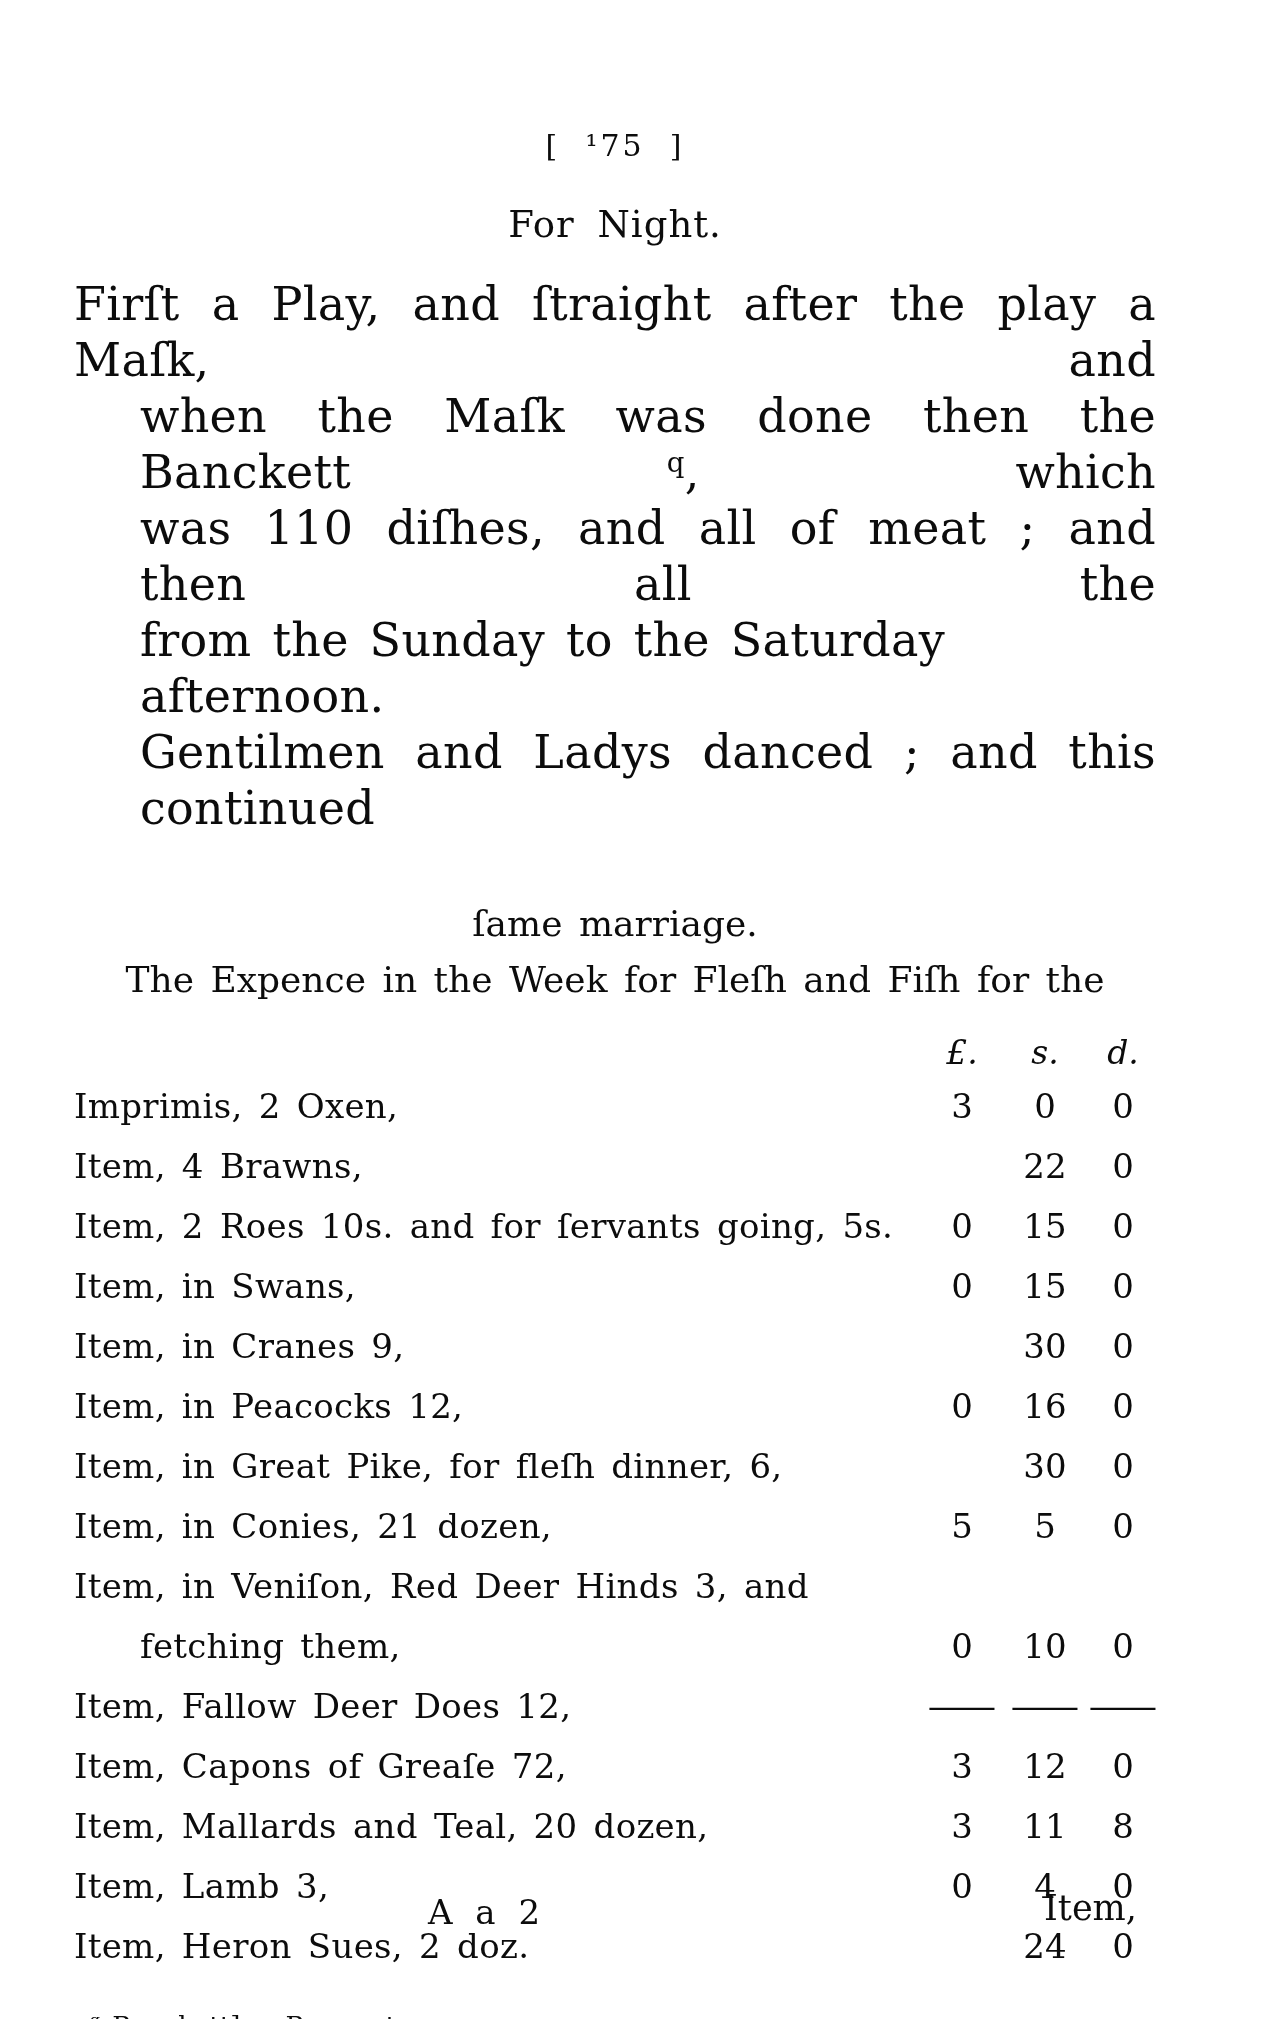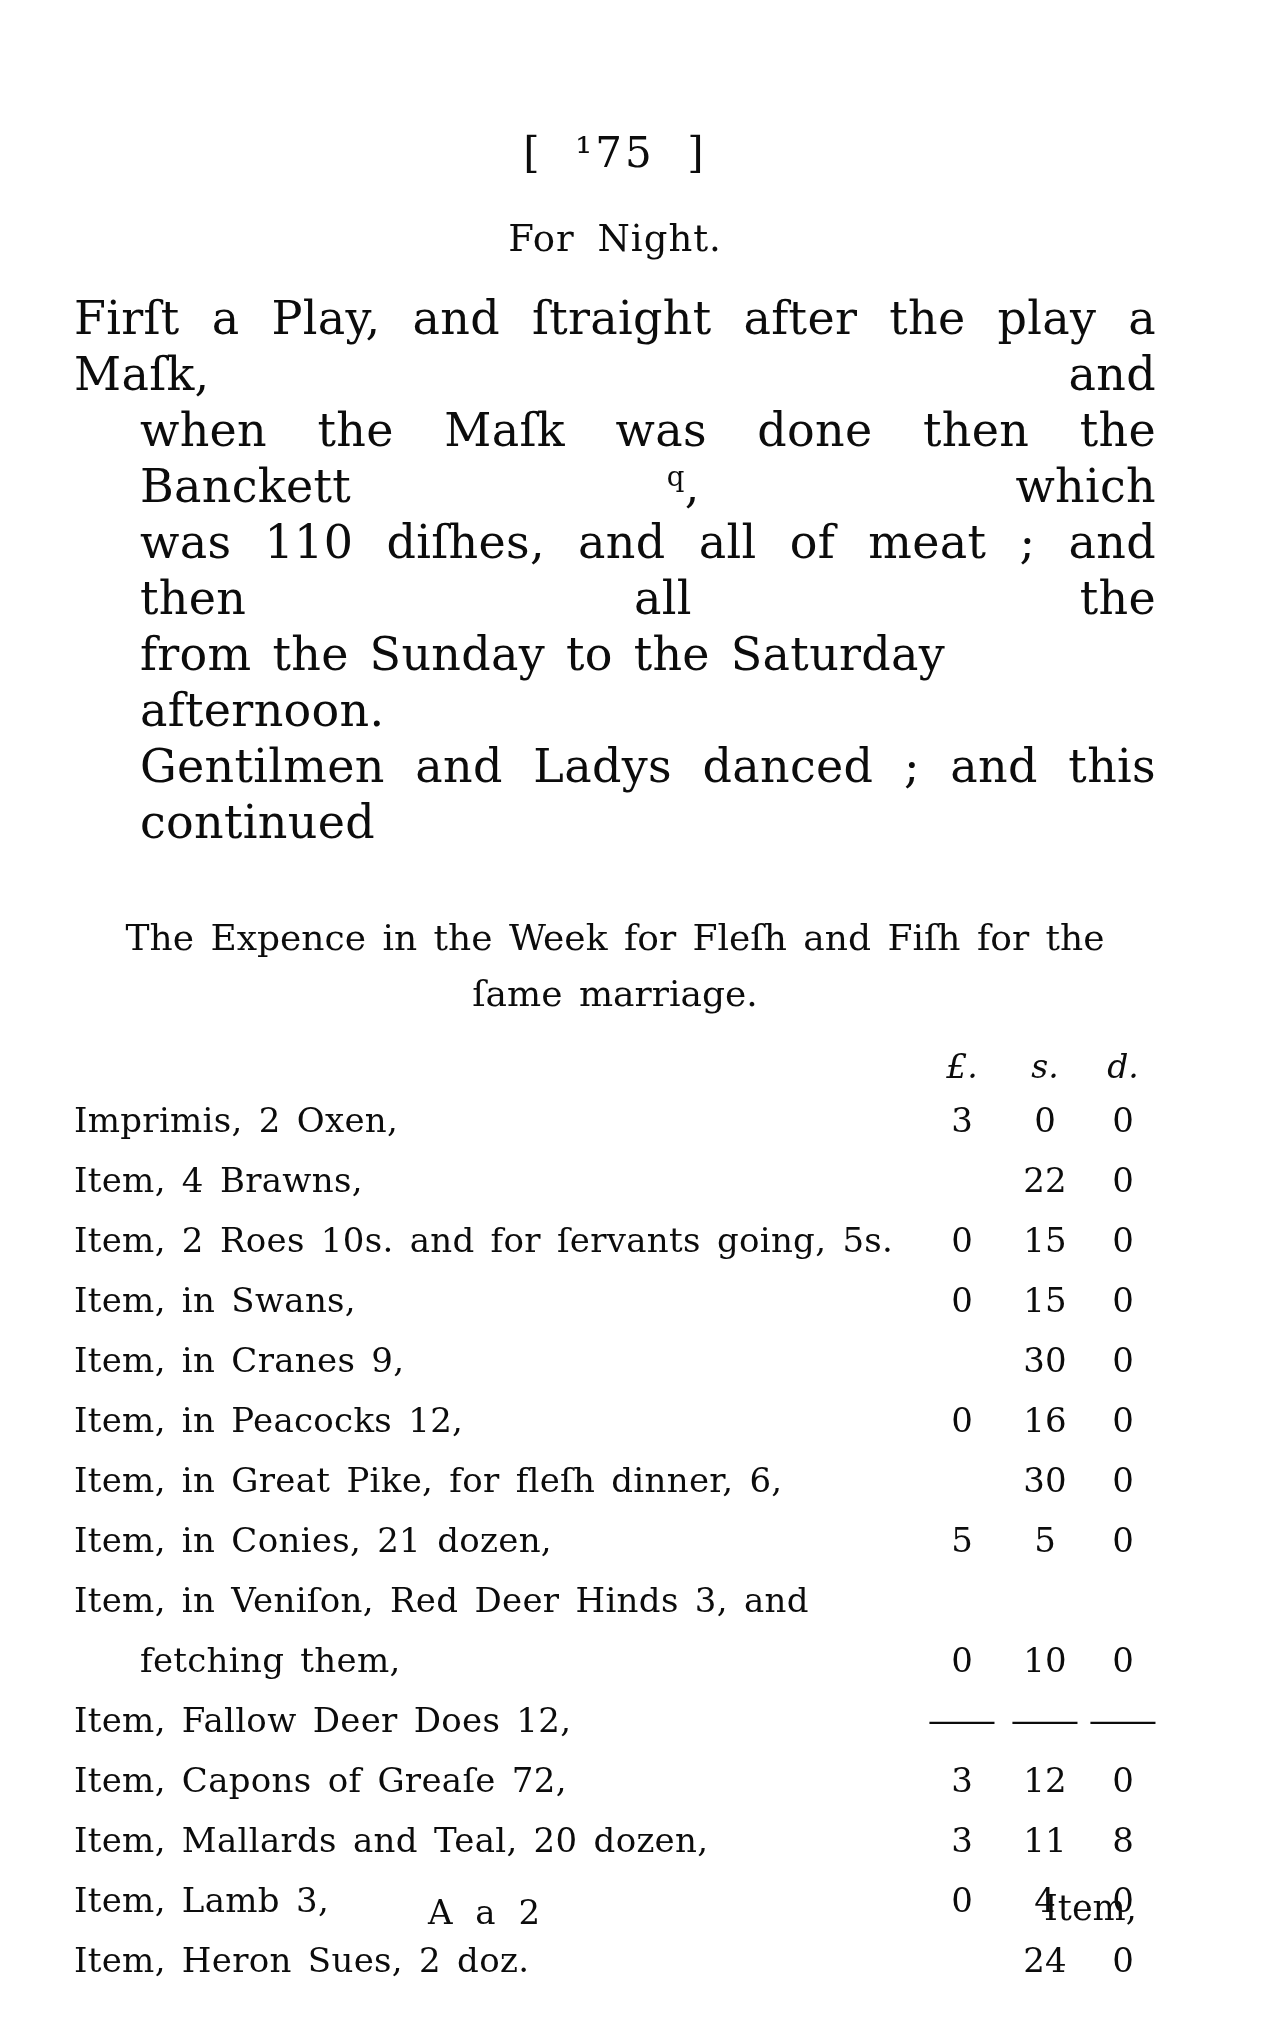--- a/index.html
+++ b/index.html
@@ -5,21 +5,21 @@
   html,body { margin:0; padding:0; background:#e8e8e8; }
   .page {
     width:1280px; height:2019px; margin:0 auto; position:relative;
     background:#ffffff; color:#0c0c0c; overflow:hidden;
     font-family:"DejaVu Serif","Liberation Serif",serif;
   }
   .text-col { position:absolute; left:74px; top:0; width:1082px; }
 
   .page-number {
     margin-top:128px; text-align:center;
-    font-size:42px; letter-spacing:3px;
+    font-size:30px; letter-spacing:3px;
   }
   .section-title {
     margin-top:40px; text-align:center;
     font-size:37px; word-spacing:10px; letter-spacing:1px;
   }
   .paragraph { margin-top:30px; font-size:46px; line-height:56px; word-spacing:6px; letter-spacing:0.3px; }
   .para-line { padding-left:66px; white-space:normal; }
   .para-line:first-child { padding-left:0; }
   .para-line.just { text-align:justify; text-align-last:justify; }
   sup { font-size:0.6em; vertical-align:super; line-height:0; }
@@ -60,22 +60,22 @@
 
     <div class="paragraph">
         <div class="para-line just">Firſt a Play, and ſtraight after the play a Maſk, and</div>
         <div class="para-line just">when the Maſk was done then the Banckett <sup>q</sup>, which</div>
         <div class="para-line just">was 110 diſhes, and all of meat ; and then all the</div>
         <div class="para-line">from the Sunday to the Saturday afternoon.</div>
         <div class="para-line just">Gentilmen and Ladys danced ; and this continued</div>
       </div>
 
     <div class="expense-heading">
+      <div>ſame marriage.</div>
       <div>The Expence in the Week for Fleſh and Fiſh for the</div>
-      <div>ſame marriage.</div>
     </div>
 
     <div class="expense-table">
       <div class="t-head">
         <div class="t-spacer"></div>
         <div class="t-col c-l">£.</div>
         <div class="t-col c-s">s.</div>
         <div class="t-col c-d">d.</div>
       </div>
       <div>

